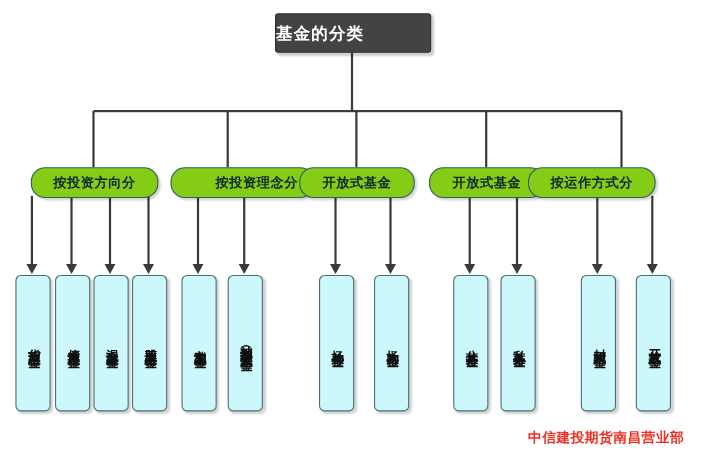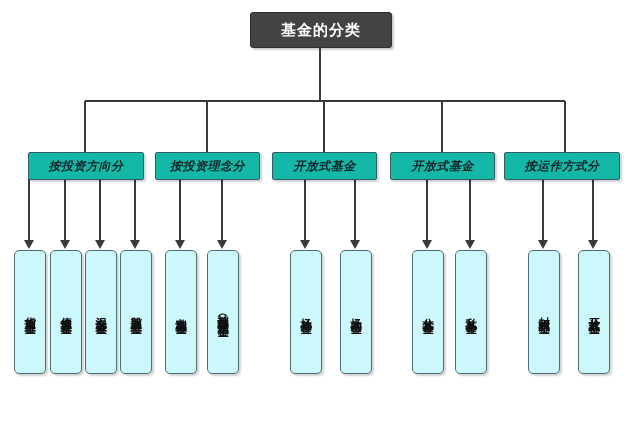--- a/index.html
+++ b/index.html
@@ -41,42 +41,40 @@
     left: 250px;
     top: 12px;
     width: 140px;
     height: 34px;
     background: #434343;
     border: 1px solid #2f2f2f;
     border-radius: 3px;
     box-shadow: 2px 2px 2px rgba(0,0,0,0.20);
     display: flex;
     align-items: center;
-    justify-content: center;
   }
   .root-node .label {
     color: #ffffff;
     font-size: 15px;
     font-weight: bold;
     letter-spacing: 1px;
   }
 
   
   .cat-node {
     position: absolute;
     top: 152px;
     height: 26px;
-    background: #14b8a6;
+    background: #84cc16;
     border: 1px solid #2f5f62;
-    border-radius: 2px;
+    border-radius: 13px;
     box-shadow: 2px 2px 2px rgba(0,0,0,0.18);
     display: flex;
     align-items: center;
     justify-content: center;
-    font-style: italic;
   }
   .cat-node .label {
     color: #10262b;
     font-size: 12px;
     font-weight: bold;
     letter-spacing: 0.5px;
     white-space: nowrap;
   }
 
   
@@ -169,21 +167,21 @@
       </div>
       <div class="leaf-node" style="left: 50px;">
         <span class="label">债券型基金</span>
       </div>
       <div class="leaf-node" style="left: 85px;">
         <span class="label">混合型基金</span>
       </div>
       <div class="leaf-node" style="left: 120px;">
         <span class="label">股票型基金</span>
       </div>
-      <div class="cat-node" style="left: 155px; width: 103px;">
+      <div class="cat-node" style="left: 155px; width: 103px; padding-left: 26px;">
         <span class="label">按投资理念分</span>
       </div>
       <div class="leaf-node" style="left: 165px;">
         <span class="label">主动型基金</span>
       </div>
       <div class="leaf-node" style="left: 207px;">
         <span class="label">被动型（指数）基金</span>
       </div>
       <div class="cat-node" style="left: 272px; width: 103px;">
         <span class="label">开放式基金</span>
@@ -196,25 +194,26 @@
       </div>
       <div class="cat-node" style="left: 390px; width: 103px;">
         <span class="label">开放式基金</span>
       </div>
       <div class="leaf-node" style="left: 412px;">
         <span class="label">公募基金</span>
       </div>
       <div class="leaf-node" style="left: 455px;">
         <span class="label">私募基金</span>
       </div>
-      <div class="cat-node" style="left: 504px; width: 114px;">
+      <div class="cat-node" style="left: 480px; width: 114px;">
         <span class="label">按运作方式分</span>
       </div>
       <div class="leaf-node" style="left: 528px;">
         <span class="label">封闭式基金</span>
       </div>
       <div class="leaf-node" style="left: 578px;">
         <span class="label">开放式基金</span>
       </div>
     </div>
 
+  <div class="footer-brand">中信建投期货南昌营业部</div>
 
 </div>
 
 </body></html>

